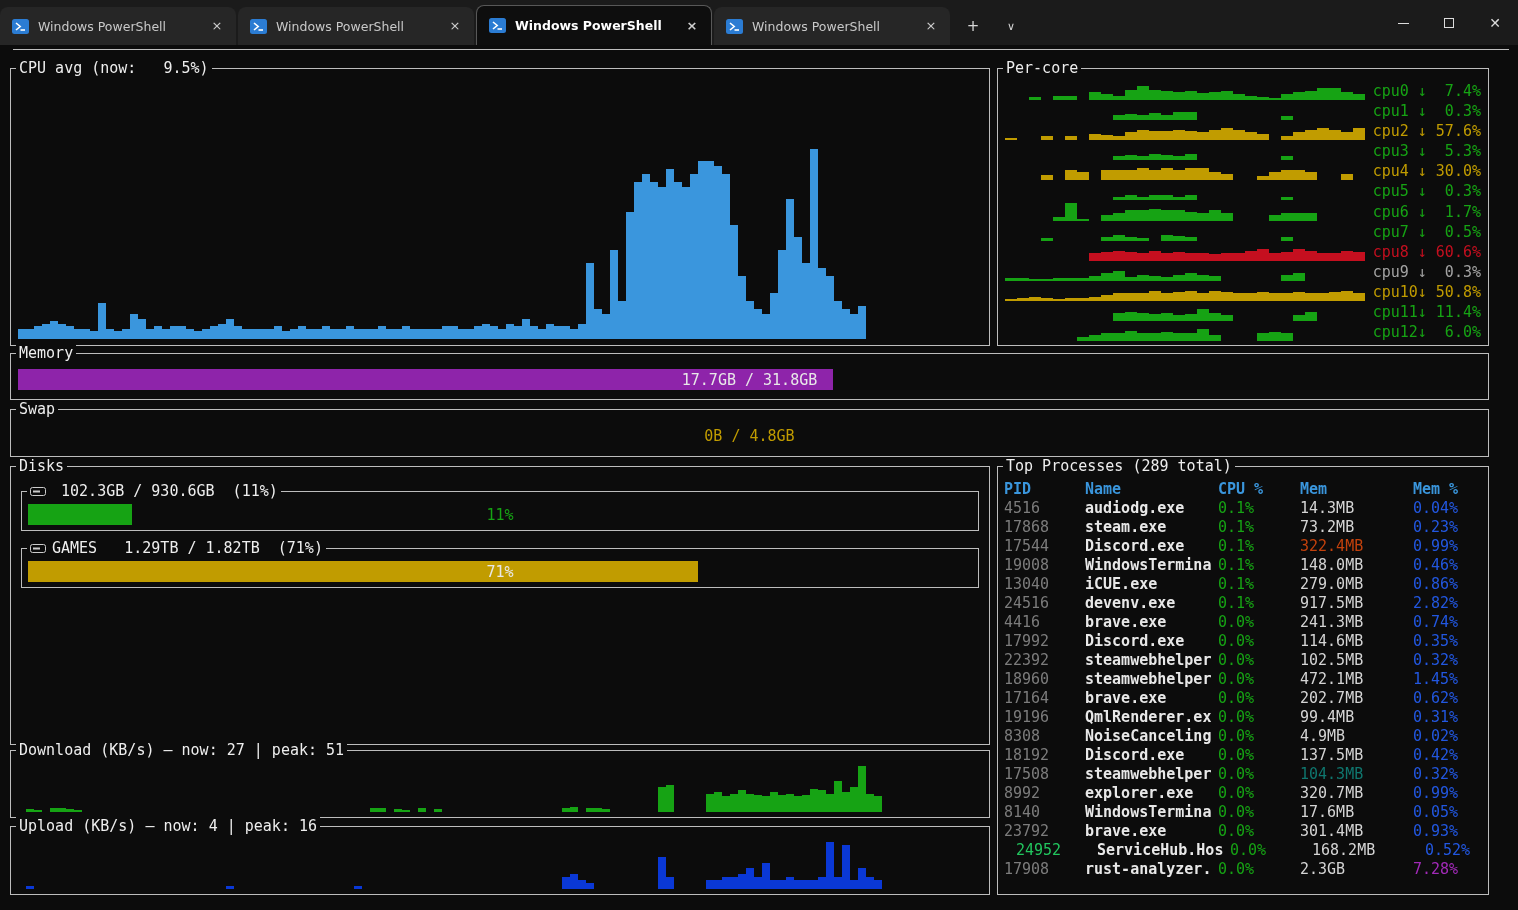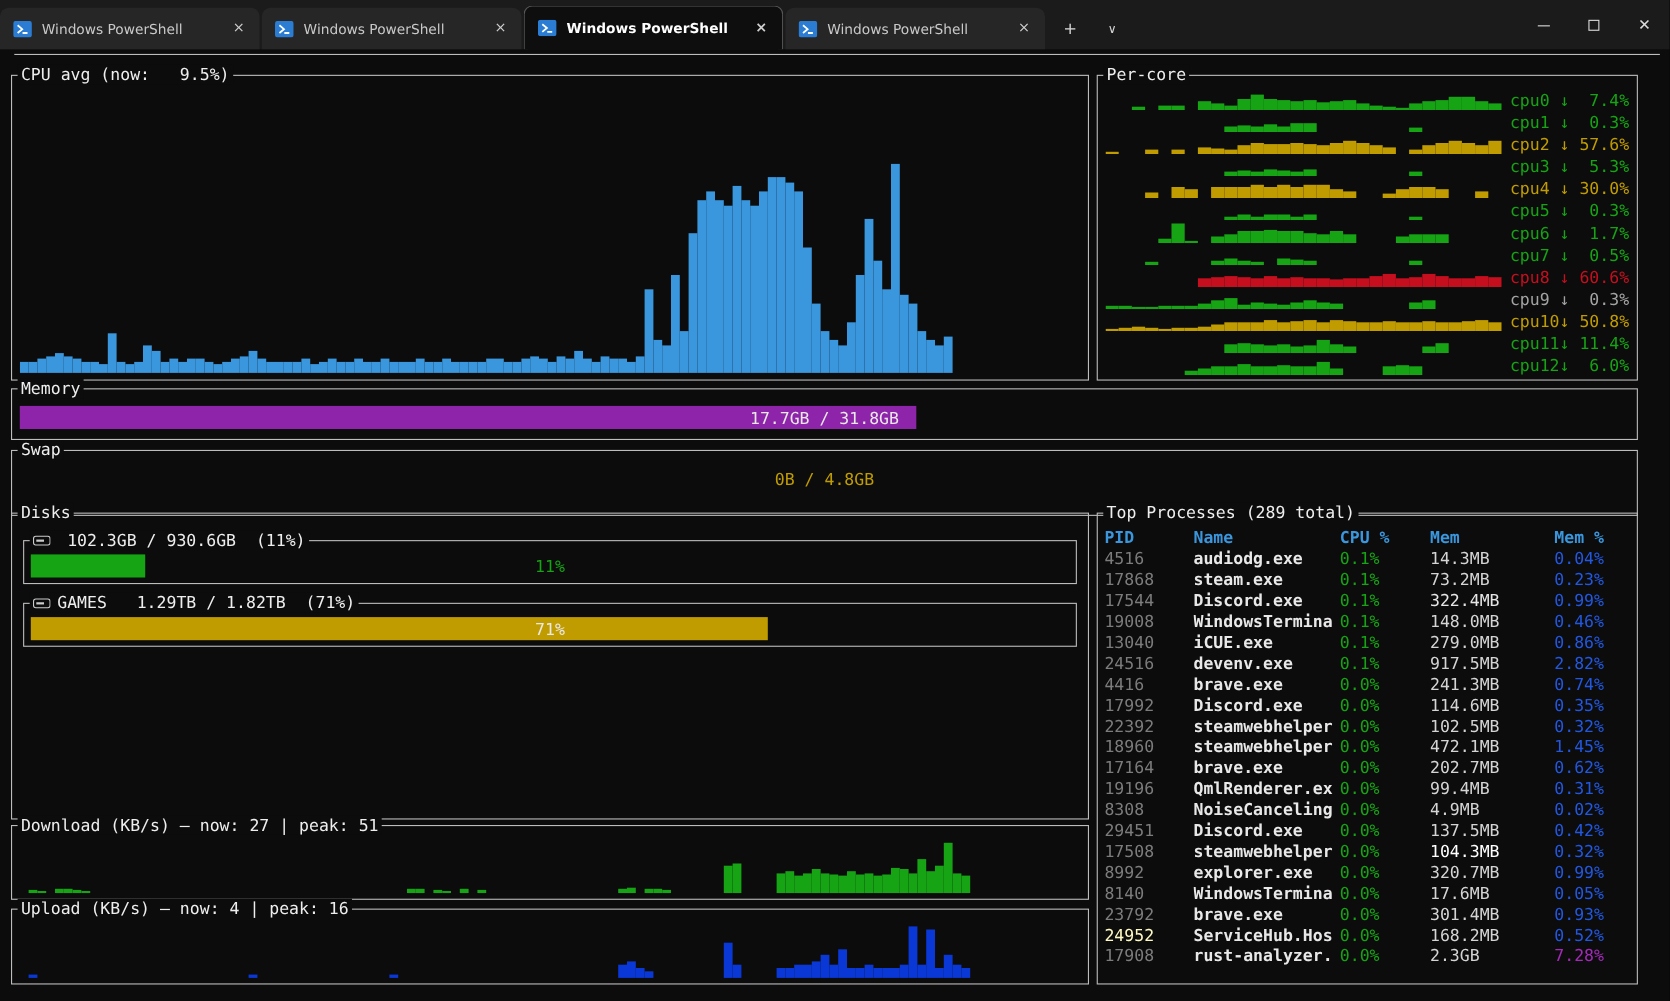--- a/index.html
+++ b/index.html
@@ -703,21 +703,21 @@
     </div>
 
     <div class="panel" style="left:10px; top:308px; width:1479px; height:47px;">
       <div class="ptitle">Memory</div>
       <div class="gaugewrap" style="top:15px;">
         <div class="gfill" id="memFill" style="width: 55.7%; background: rgb(142, 36, 170);"></div>
         <div class="glabel" id="memLabel" style="color: rgb(232, 232, 232);">17.7GB / 31.8GB</div>
       </div>
     </div>
 
-    <div class="panel" style="left:10px; top:364px; width:1479px; height:60px;">
+    <div class="panel" style="left:10px; top:364px; width:1479px; height:48px;">
       <div class="ptitle">Swap</div>
       <div class="gaugewrap" style="top:15px;">
         <div class="gfill" id="swapFill" style="width: 0%; background: transparent;"></div>
         <div class="glabel" id="swapLabel" style="color: rgb(193, 156, 0);">0B / 4.8GB</div>
       </div>
     </div>
 
     <div class="panel" style="left:10px; top:421px; width:980px; height:279px;">
       <div class="ptitle">Disks</div>
 
@@ -977,35 +977,35 @@
           <div class="bar" style="width: 8px; background: rgb(10, 56, 214); height: 18.75%;"></div>
         </div>
     </div>
 
     <div class="panel" style="left:997px; top:421px; width:492px; height:429px;">
       <div class="ptitle">Top Processes (289 total)</div>
       <div class="ptable" id="procTable">
           <div class="prow head"><span class="c-pid">PID</span><span class="c-name">Name</span><span class="c-cpu">CPU %</span><span class="c-mem">Mem</span><span class="c-memp">Mem %</span></div>
           <div class="prow"><span class="c-pid" style="color: rgb(124, 124, 124);">4516</span><span class="c-name" style="color: rgb(232, 232, 232); font-weight: bold;">audiodg.exe</span><span class="c-cpu" style="color: rgb(22, 163, 20);">0.1%</span><span class="c-mem" style="color: rgb(212, 212, 212);">14.3MB</span><span class="c-memp" style="color: rgb(34, 87, 224);">0.04%</span></div>
           <div class="prow"><span class="c-pid" style="color: rgb(124, 124, 124);">17868</span><span class="c-name" style="color: rgb(232, 232, 232); font-weight: bold;">steam.exe</span><span class="c-cpu" style="color: rgb(22, 163, 20);">0.1%</span><span class="c-mem" style="color: rgb(212, 212, 212);">73.2MB</span><span class="c-memp" style="color: rgb(34, 87, 224);">0.23%</span></div>
-          <div class="prow"><span class="c-pid" style="color: rgb(124, 124, 124);">17544</span><span class="c-name" style="color: rgb(232, 232, 232); font-weight: bold;">Discord.exe</span><span class="c-cpu" style="color: rgb(22, 163, 20);">0.1%</span><span class="c-mem" style="color: #e5e5e5;">322.4MB</span><span class="c-memp" style="color: rgb(34, 87, 224);">0.99%</span></div>
+          <div class="prow"><span class="c-pid" style="color: rgb(124, 124, 124);">17544</span><span class="c-name" style="color: rgb(232, 232, 232); font-weight: bold;">Discord.exe</span><span class="c-cpu" style="color: rgb(22, 163, 20);">0.1%</span><span class="c-mem" style="color: #c2410c;">322.4MB</span><span class="c-memp" style="color: rgb(34, 87, 224);">0.99%</span></div>
           <div class="prow"><span class="c-pid" style="color: rgb(124, 124, 124);">19008</span><span class="c-name" style="color: rgb(232, 232, 232); font-weight: bold;">WindowsTermina</span><span class="c-cpu" style="color: rgb(22, 163, 20);">0.1%</span><span class="c-mem" style="color: rgb(212, 212, 212);">148.0MB</span><span class="c-memp" style="color: rgb(34, 87, 224);">0.46%</span></div>
           <div class="prow"><span class="c-pid" style="color: rgb(124, 124, 124);">13040</span><span class="c-name" style="color: rgb(232, 232, 232); font-weight: bold;">iCUE.exe</span><span class="c-cpu" style="color: rgb(22, 163, 20);">0.1%</span><span class="c-mem" style="color: rgb(212, 212, 212);">279.0MB</span><span class="c-memp" style="color: rgb(34, 87, 224);">0.86%</span></div>
           <div class="prow"><span class="c-pid" style="color: rgb(124, 124, 124);">24516</span><span class="c-name" style="color: rgb(232, 232, 232); font-weight: bold;">devenv.exe</span><span class="c-cpu" style="color: rgb(22, 163, 20);">0.1%</span><span class="c-mem" style="color: rgb(212, 212, 212);">917.5MB</span><span class="c-memp" style="color: rgb(34, 87, 224);">2.82%</span></div>
           <div class="prow"><span class="c-pid" style="color: rgb(124, 124, 124);">4416</span><span class="c-name" style="color: rgb(232, 232, 232); font-weight: bold;">brave.exe</span><span class="c-cpu" style="color: rgb(22, 163, 20);">0.0%</span><span class="c-mem" style="color: rgb(212, 212, 212);">241.3MB</span><span class="c-memp" style="color: rgb(34, 87, 224);">0.74%</span></div>
           <div class="prow"><span class="c-pid" style="color: rgb(124, 124, 124);">17992</span><span class="c-name" style="color: rgb(232, 232, 232); font-weight: bold;">Discord.exe</span><span class="c-cpu" style="color: rgb(22, 163, 20);">0.0%</span><span class="c-mem" style="color: rgb(212, 212, 212);">114.6MB</span><span class="c-memp" style="color: rgb(34, 87, 224);">0.35%</span></div>
           <div class="prow"><span class="c-pid" style="color: rgb(124, 124, 124);">22392</span><span class="c-name" style="color: rgb(232, 232, 232); font-weight: bold;">steamwebhelper</span><span class="c-cpu" style="color: rgb(22, 163, 20);">0.0%</span><span class="c-mem" style="color: rgb(212, 212, 212);">102.5MB</span><span class="c-memp" style="color: rgb(34, 87, 224);">0.32%</span></div>
           <div class="prow"><span class="c-pid" style="color: rgb(124, 124, 124);">18960</span><span class="c-name" style="color: rgb(232, 232, 232); font-weight: bold;">steamwebhelper</span><span class="c-cpu" style="color: rgb(22, 163, 20);">0.0%</span><span class="c-mem" style="color: rgb(212, 212, 212);">472.1MB</span><span class="c-memp" style="color: rgb(34, 87, 224);">1.45%</span></div>
           <div class="prow"><span class="c-pid" style="color: rgb(124, 124, 124);">17164</span><span class="c-name" style="color: rgb(232, 232, 232); font-weight: bold;">brave.exe</span><span class="c-cpu" style="color: rgb(22, 163, 20);">0.0%</span><span class="c-mem" style="color: rgb(212, 212, 212);">202.7MB</span><span class="c-memp" style="color: rgb(34, 87, 224);">0.62%</span></div>
           <div class="prow"><span class="c-pid" style="color: rgb(124, 124, 124);">19196</span><span class="c-name" style="color: rgb(232, 232, 232); font-weight: bold;">QmlRenderer.ex</span><span class="c-cpu" style="color: rgb(22, 163, 20);">0.0%</span><span class="c-mem" style="color: rgb(212, 212, 212);">99.4MB</span><span class="c-memp" style="color: rgb(34, 87, 224);">0.31%</span></div>
           <div class="prow"><span class="c-pid" style="color: rgb(124, 124, 124);">8308</span><span class="c-name" style="color: rgb(232, 232, 232); font-weight: bold;">NoiseCanceling</span><span class="c-cpu" style="color: rgb(22, 163, 20);">0.0%</span><span class="c-mem" style="color: rgb(212, 212, 212);">4.9MB</span><span class="c-memp" style="color: rgb(34, 87, 224);">0.02%</span></div>
-          <div class="prow"><span class="c-pid" style="color: rgb(124, 124, 124);">29451</span><span class="c-name" style="color: rgb(232, 232, 232); font-weight: bold;">Discord.exe</span><span class="c-cpu" style="color: rgb(22, 163, 20);">0.0%</span><span class="c-mem" style="color: rgb(212, 212, 212);">137.5MB</span><span class="c-memp" style="color: rgb(34, 87, 224);">0.42%</span></div>
-          <div class="prow"><span class="c-pid" style="color: rgb(124, 124, 124);">17508</span><span class="c-name" style="color: rgb(232, 232, 232); font-weight: bold;">steamwebhelper</span><span class="c-cpu" style="color: rgb(22, 163, 20);">0.0%</span><span class="c-mem" style="color: #ffffff;">104.3MB</span><span class="c-memp" style="color: rgb(34, 87, 224);">0.32%</span></div>
+          <div class="prow"><span class="c-pid" style="color: rgb(124, 124, 124);">18192</span><span class="c-name" style="color: rgb(232, 232, 232); font-weight: bold;">Discord.exe</span><span class="c-cpu" style="color: rgb(22, 163, 20);">0.0%</span><span class="c-mem" style="color: rgb(212, 212, 212);">137.5MB</span><span class="c-memp" style="color: rgb(34, 87, 224);">0.42%</span></div>
+          <div class="prow"><span class="c-pid" style="color: rgb(124, 124, 124);">17508</span><span class="c-name" style="color: rgb(232, 232, 232); font-weight: bold;">steamwebhelper</span><span class="c-cpu" style="color: rgb(22, 163, 20);">0.0%</span><span class="c-mem" style="color: #0f766e;">104.3MB</span><span class="c-memp" style="color: rgb(34, 87, 224);">0.32%</span></div>
           <div class="prow"><span class="c-pid" style="color: rgb(124, 124, 124);">8992</span><span class="c-name" style="color: rgb(232, 232, 232); font-weight: bold;">explorer.exe</span><span class="c-cpu" style="color: rgb(22, 163, 20);">0.0%</span><span class="c-mem" style="color: rgb(212, 212, 212);">320.7MB</span><span class="c-memp" style="color: rgb(34, 87, 224);">0.99%</span></div>
           <div class="prow"><span class="c-pid" style="color: rgb(124, 124, 124);">8140</span><span class="c-name" style="color: rgb(232, 232, 232); font-weight: bold;">WindowsTermina</span><span class="c-cpu" style="color: rgb(22, 163, 20);">0.0%</span><span class="c-mem" style="color: rgb(212, 212, 212);">17.6MB</span><span class="c-memp" style="color: rgb(34, 87, 224);">0.05%</span></div>
           <div class="prow"><span class="c-pid" style="color: rgb(124, 124, 124);">23792</span><span class="c-name" style="color: rgb(232, 232, 232); font-weight: bold;">brave.exe</span><span class="c-cpu" style="color: rgb(22, 163, 20);">0.0%</span><span class="c-mem" style="color: rgb(212, 212, 212);">301.4MB</span><span class="c-memp" style="color: rgb(34, 87, 224);">0.93%</span></div>
-          <div class="prow"><span class="c-pid" style="color: #fef9c3;">24952</span><span class="c-name" style="color: rgb(232, 232, 232); font-weight: bold;">ServiceHub.Hos</span><span class="c-cpu" style="color: rgb(22, 163, 20);">0.0%</span><span class="c-mem" style="color: rgb(212, 212, 212);">168.2MB</span><span class="c-memp" style="color: rgb(34, 87, 224);">0.52%</span></div>
+          <div class="prow"><span class="c-pid" style="color: #22c55e; margin-left: 12px;">24952</span><span class="c-name" style="color: rgb(232, 232, 232); font-weight: bold;">ServiceHub.Hos</span><span class="c-cpu" style="color: rgb(22, 163, 20);">0.0%</span><span class="c-mem" style="color: rgb(212, 212, 212);">168.2MB</span><span class="c-memp" style="color: rgb(34, 87, 224);">0.52%</span></div>
           <div class="prow"><span class="c-pid" style="color: rgb(124, 124, 124);">17908</span><span class="c-name" style="color: rgb(232, 232, 232); font-weight: bold;">rust-analyzer.</span><span class="c-cpu" style="color: rgb(22, 163, 20);">0.0%</span><span class="c-mem" style="color: rgb(212, 212, 212);">2.3GB</span><span class="c-memp" style="color: rgb(162, 42, 184);">7.28%</span></div>
         </div>
     </div>
 
   </div>
 </div>
 
 </body></html>

